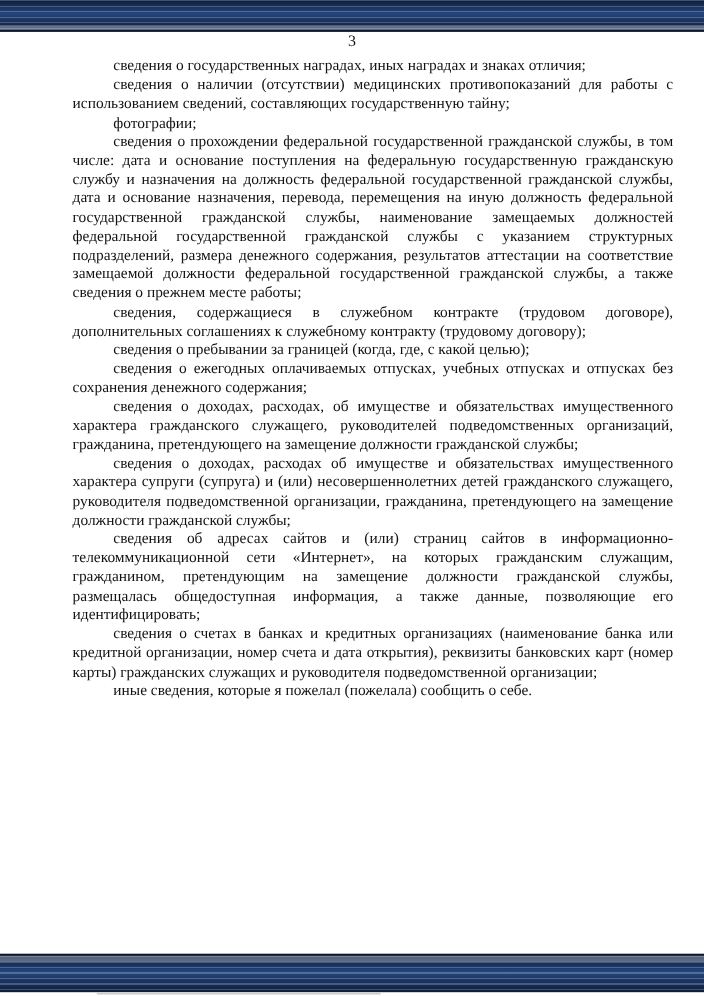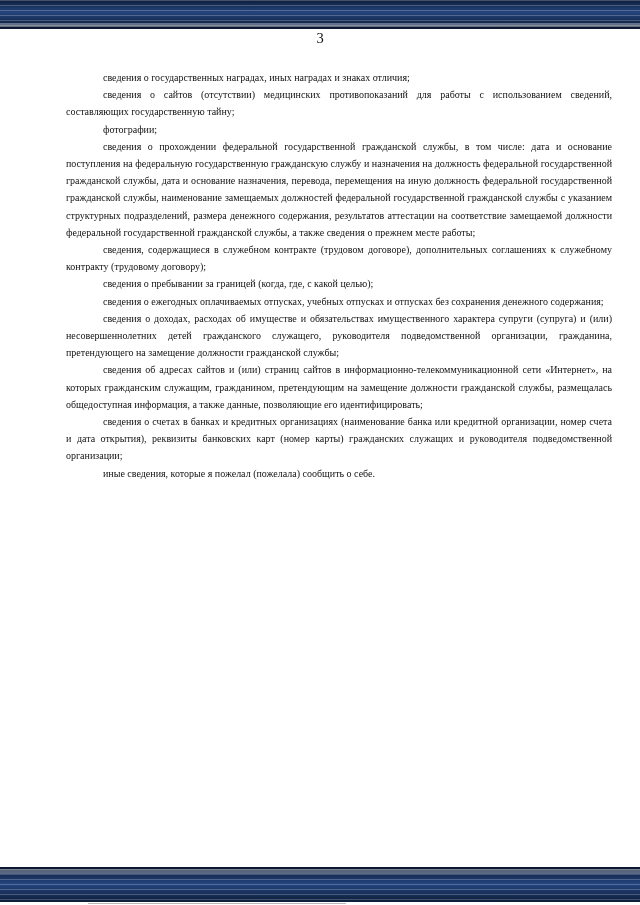--- a/index.html
+++ b/index.html
@@ -50,50 +50,51 @@
   .page-number {
     position: absolute;
     top: 30px;
     left: 0;
     right: 0;
     text-align: center;
     font-size: 14.5px;
   }
   .content {
     position: absolute;
-    top: 69px;
+    top: 52px;
     left: 66px;
     width: 546px;
-    font-size: 10px;
+    font-size: 14px;
     line-height: 17.2px;
     text-align: justify;
   }
   .content p {
     margin: 0;
     padding: 0;
     text-indent: 37px;
   }
 </style>
 </head>
 <body>
 
 <div class="page">
 
   <div class="ornament top"></div>
 
   <div class="page-number">3</div>
 
   <div class="content">
     <p>сведения о государственных наградах, иных наградах и знаках отличия;</p>
-    <p>сведения о сайтов (отсутствии) медицинских противопоказаний для работы с использованием сведений, составляющих государственную тайну;</p>
+    <p>сведения о наличии (отсутствии) медицинских противопоказаний для работы с использованием сведений, составляющих государственную тайну;</p>
     <p>фотографии;</p>
     <p>сведения о прохождении федеральной государственной гражданской службы, в том числе: дата и основание поступления на федеральную государственную гражданскую службу и назначения на должность федеральной государственной гражданской службы, дата и основание назначения, перевода, перемещения на иную должность федеральной государственной гражданской службы, наименование замещаемых должностей федеральной государственной гражданской службы с указанием структурных подразделений, размера денежного содержания, результатов аттестации на соответствие замещаемой должности федеральной государственной гражданской службы, а также сведения о прежнем месте работы;</p>
     <p>сведения, содержащиеся в служебном контракте (трудовом договоре), дополнительных соглашениях к служебному контракту (трудовому договору);</p>
     <p>сведения о пребывании за границей (когда, где, с какой целью);</p>
     <p>сведения о ежегодных оплачиваемых отпусках, учебных отпусках и отпусках без сохранения денежного содержания;</p>
+    <p>сведения о доходах, расходах, об имуществе и обязательствах имущественного характера гражданского служащего, руководителей подведомственных организаций, гражданина, претендующего на замещение должности гражданской службы;</p>
     <p>сведения о доходах, расходах об имуществе и обязательствах имущественного характера супруги (супруга) и (или) несовершеннолетних детей гражданского служащего, руководителя подведомственной организации, гражданина, претендующего на замещение должности гражданской службы;</p>
     <p>сведения об адресах сайтов и (или) страниц сайтов в информационно-телекоммуникационной сети «Интернет», на которых гражданским служащим, гражданином, претендующим на замещение должности гражданской службы, размещалась общедоступная информация, а также данные, позволяющие его идентифицировать;</p>
     <p>сведения о счетах в банках и кредитных организациях (наименование банка или кредитной организации, номер счета и дата открытия), реквизиты банковских карт (номер карты) гражданских служащих и руководителя подведомственной организации;</p>
     <p>иные сведения, которые я пожелал (пожелала) сообщить о себе.</p>
   </div>
 
   <div class="ornament bottom"></div>
   <div class="bottom-hairline"></div>
 
 </div>

